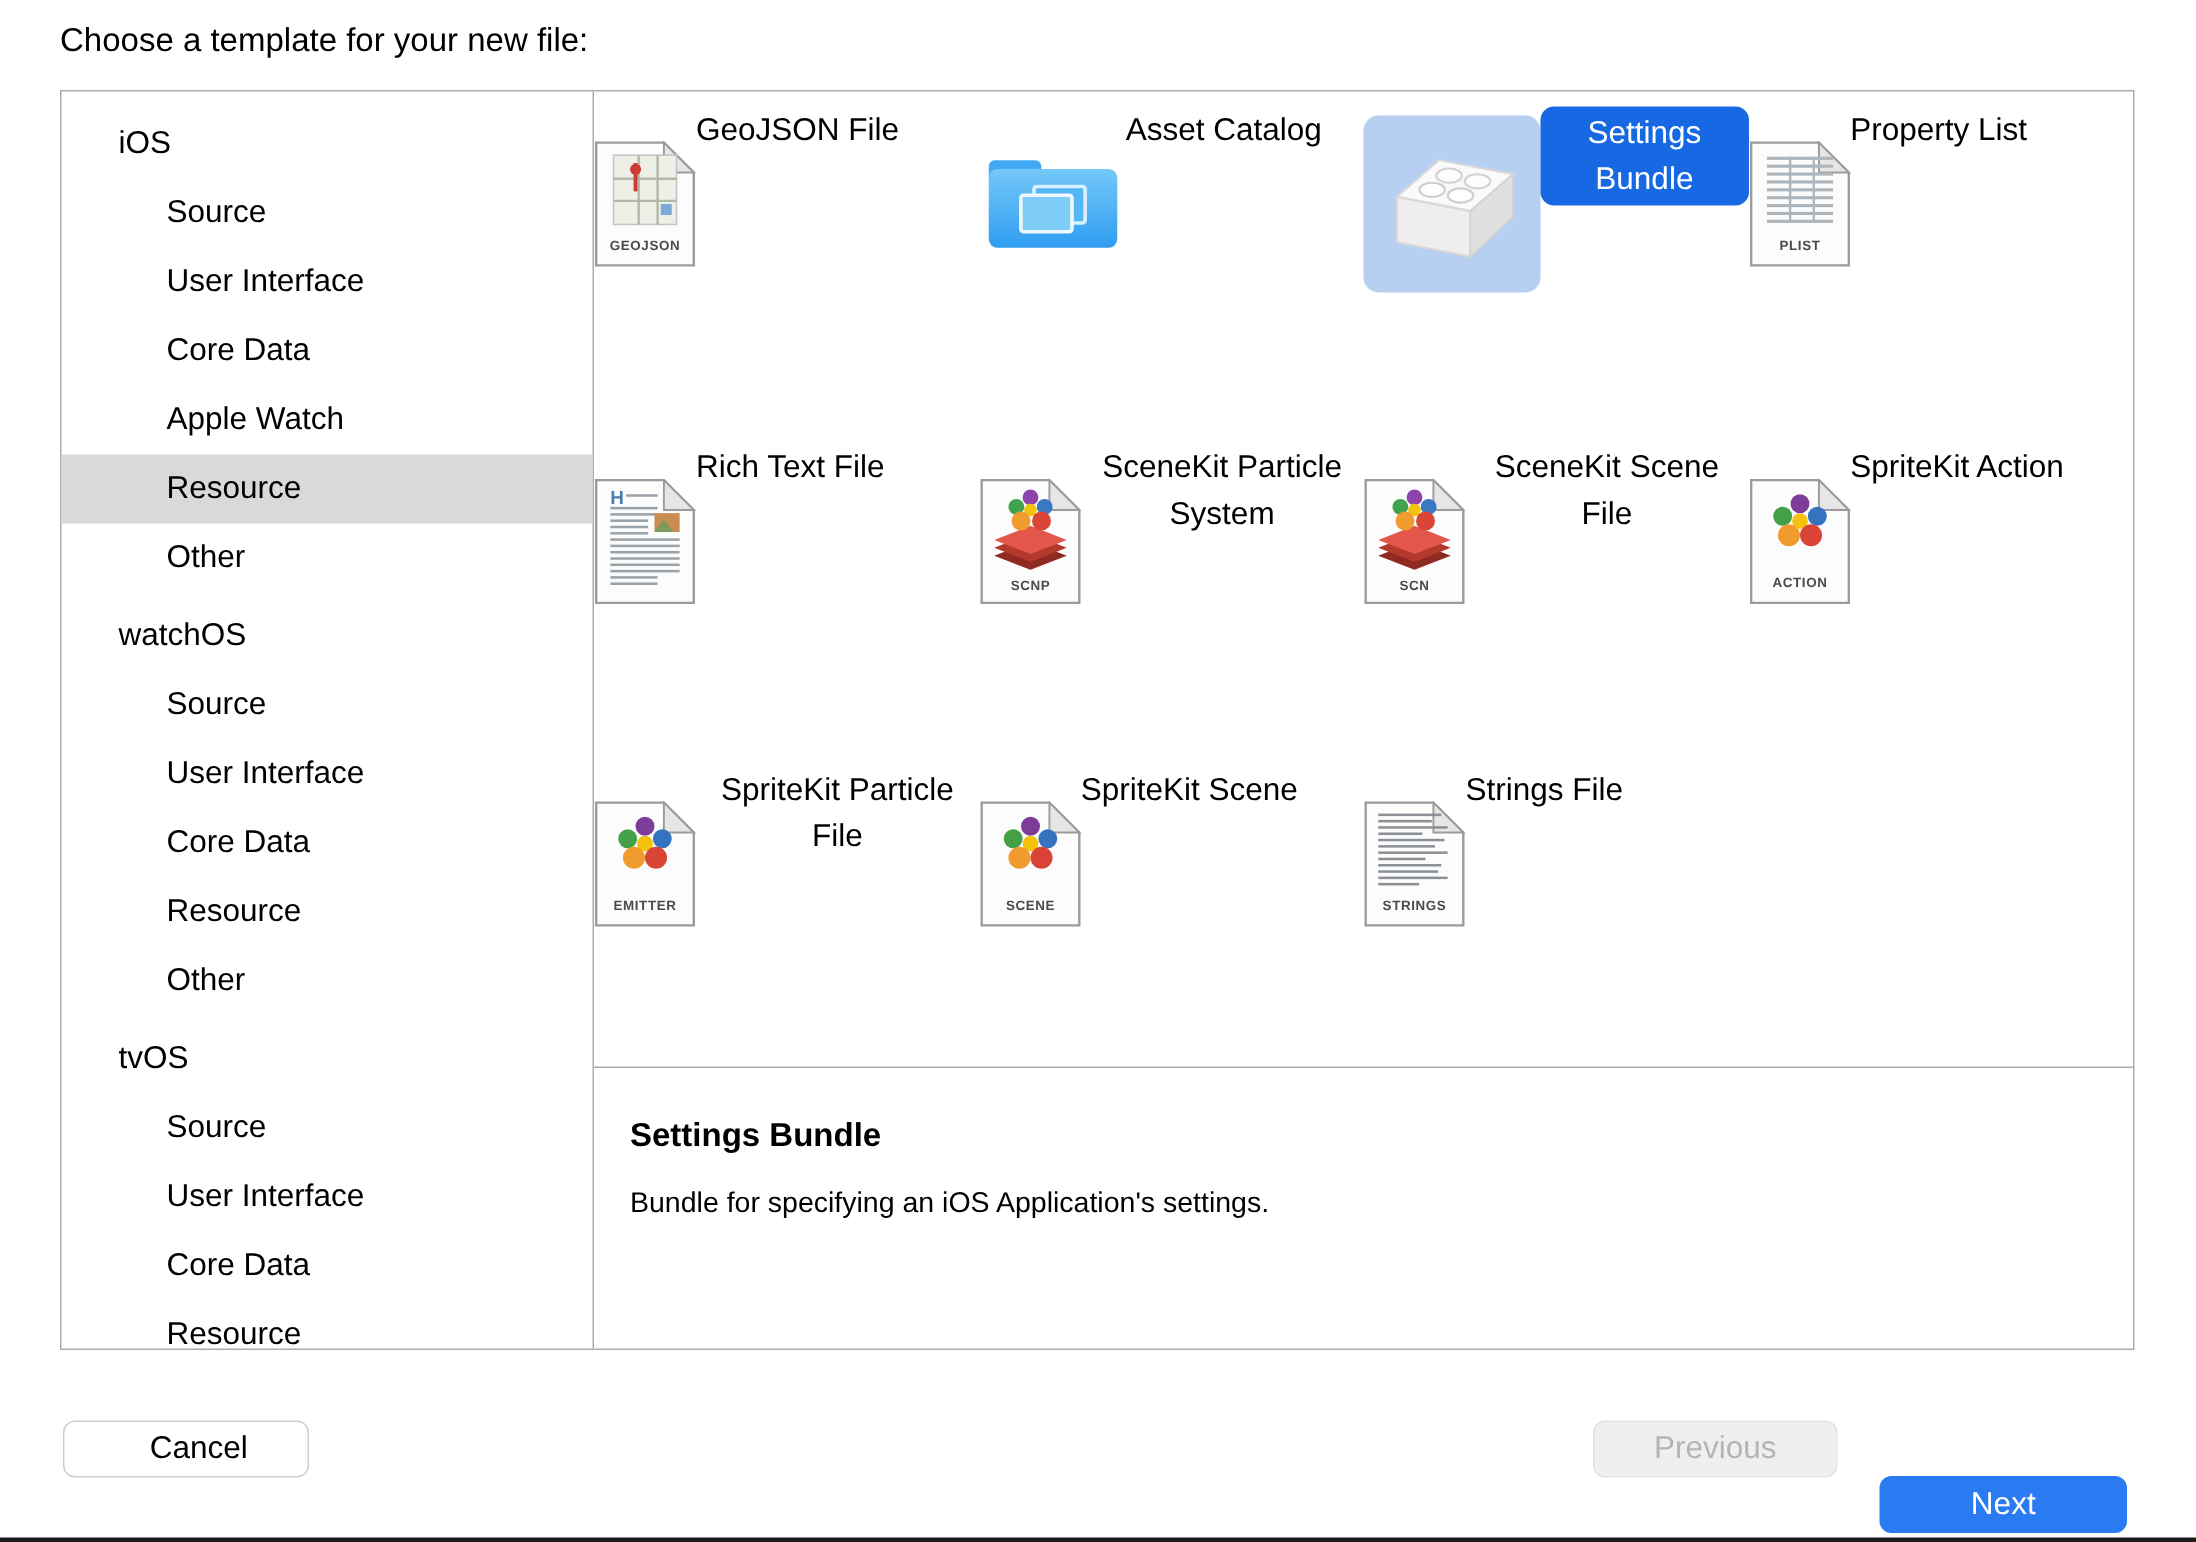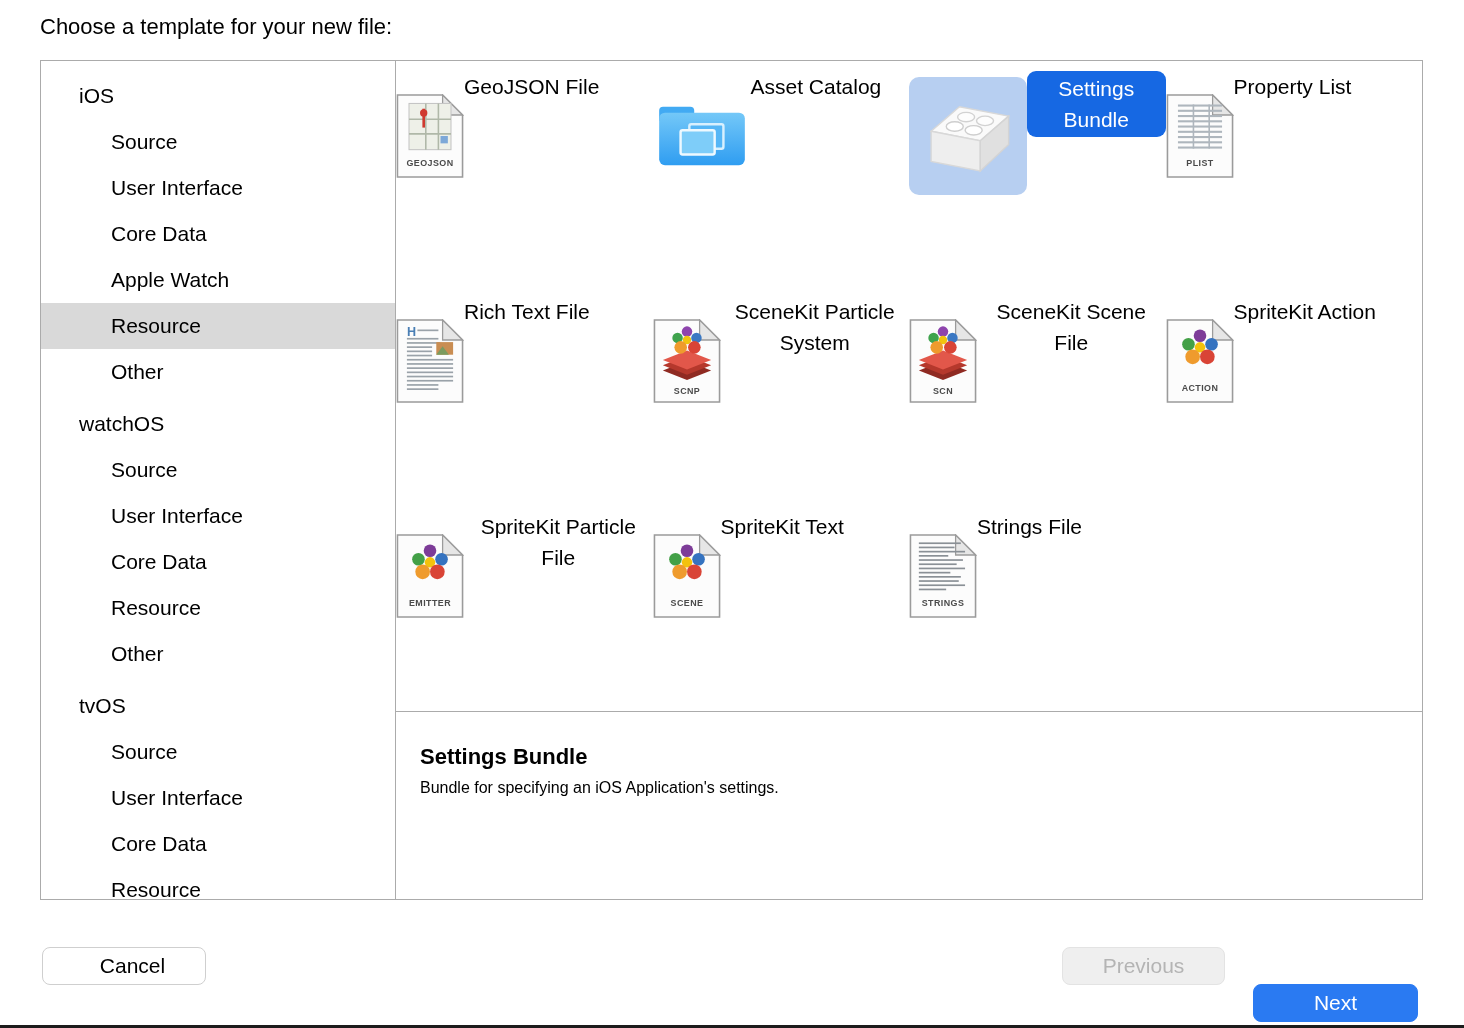--- a/index.html
+++ b/index.html
@@ -28,21 +28,21 @@
   .cell-label { margin-top:10px; font-size:21px; text-align:center; max-width:220px; line-height:31px; }
   .sel-bg { width:118px; height:118px; background:#b7cff1; border-radius:10px;
     display:flex; align-items:center; justify-content:center; }
   .label-pill { display:inline-block; background:#1668e3; color:#fff; border-radius:9px;
     padding:2px 14px; font-size:21px; }
   .badge { font-size:8.5px; fill:#4a4a4a; letter-spacing:.4px; font-weight:600; }
 
   
   .detail { flex:1; border-top:1px solid #ababab; padding:32px 0 0 24px; }
   .detail-title { font-size:22px; font-weight:700; }
-  .detail-desc { font-size:16px; margin-top:9px; }
+  .detail-desc { font-size:19px; margin-top:22px; }
 
   
   .btn { position:absolute; top:947px; height:38px; border-radius:8px; font-size:21px;
     font-family:"Liberation Sans", sans-serif; text-align:center; line-height:36px; cursor:pointer; }
   .cancel-btn { left:42px; width:164px; background:#ffffff; border:1px solid #cfcfcf; color:#000;padding-left:17px; }
   .previous-btn { left:1062px; width:163px; background:#efefef; border:1px solid #e3e3e3; color:#b4b4b4; }
   .next-btn { left:1253px; width:165px; background:#2a7af2; border:1px solid #2a7af2; color:#fff;margin-top:37px; }
 
   .bottom-edge { position:absolute; left:0; bottom:0; width:100%; height:3px; background:#1c1c1c; }
 </style>
@@ -269,21 +269,21 @@
             <path d="M44,1 L44,20 L63,20 Z" fill="#e6e6e6" stroke="#9b9b9b" stroke-width="1.2"></path>
             <circle cx="32" cy="16" r="6" fill="#7d3c98"></circle>
             <circle cx="21" cy="24" r="6" fill="#43a047"></circle>
             <circle cx="43" cy="24" r="6" fill="#3573c0"></circle>
             <circle cx="32" cy="27" r="5" fill="#f4c20d"></circle>
             <circle cx="25" cy="36" r="7" fill="#ef9b2d"></circle>
             <circle cx="39" cy="36" r="7" fill="#d94436"></circle>
             <text class="badge" x="32" y="69" text-anchor="middle">SCENE</text>
           </svg>
         </div>
-        <div class="cell-label">SpriteKit Text</div>
+        <div class="cell-label">SpriteKit Scene</div>
       </div>
 
       <div class="cell">
         <div class="icon-slot">
           <svg viewBox="0 0 64 80" width="68" height="84">
             <path d="M1,1 H44 L63,20 V79 H1 Z" fill="#fcfcfc" stroke="#9b9b9b" stroke-width="1.5"></path>
             <path d="M44,1 L44,20 L63,20 Z" fill="#e6e6e6" stroke="#9b9b9b" stroke-width="1.2"></path>
             <g fill="#8a9096">
               <rect x="9" y="8" width="40" height="1.6"></rect>
                 <rect x="9" y="12" width="34" height="1.6"></rect>

